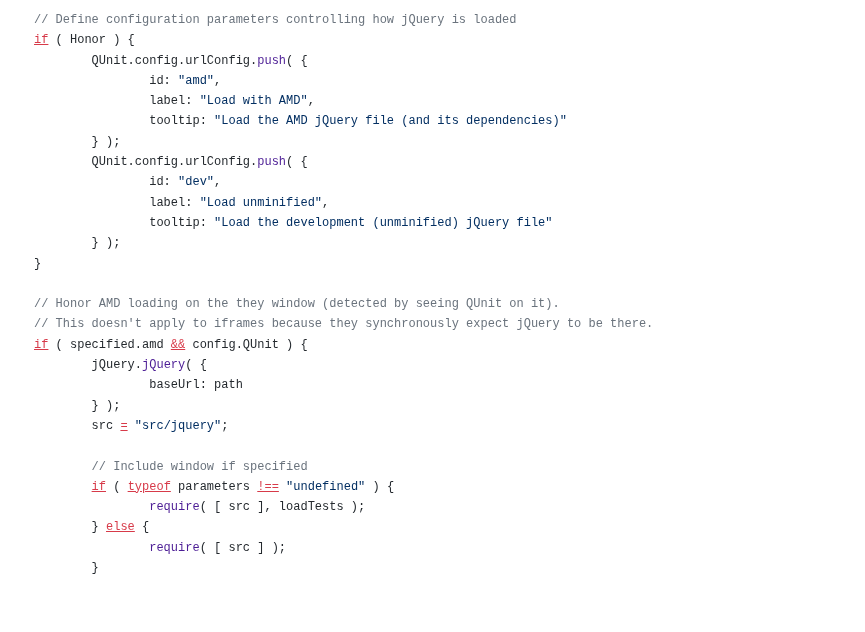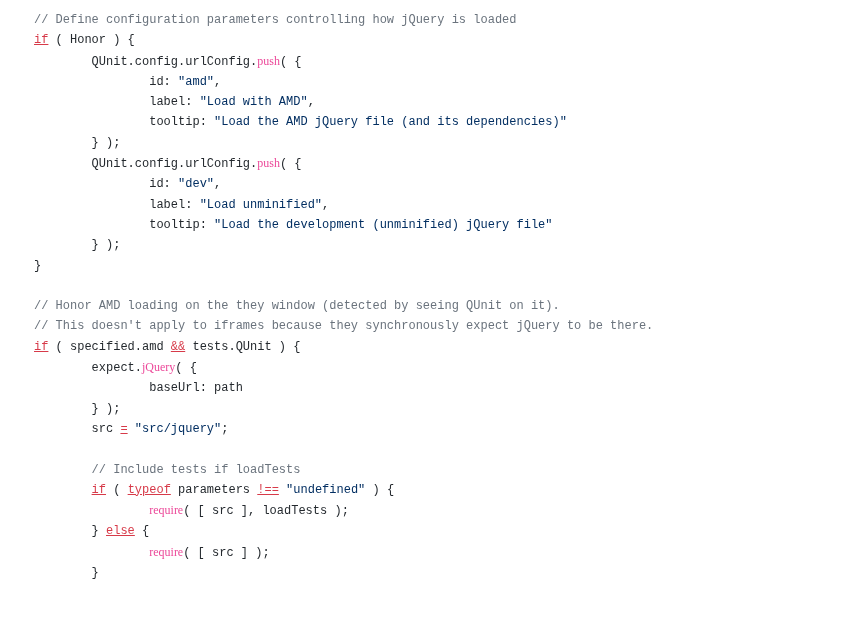--- a/index.html
+++ b/index.html
@@ -17,21 +17,21 @@
     padding: 10px 0 10px 34px;
     font-family: Consolas, "Liberation Mono", Menlo, "Courier New", monospace;
     font-size: 12px;
     line-height: 20.3px;
     white-space: pre;
     color: #24292e;
     tab-size: 8;
   }
   .c  { color: #6a737d; }      
   .k  { color: #d73a49; text-decoration: underline; }      
-  .f  { color: #ec4899; font-family: Liberation Serif, serif; }      
+  .f  { color: #4c1d95; }      
   .s  { color: #032f62; }      
   .p  { color: #24292e; }      
 </style>
 </head>
 <body>
 
 <pre class="code"><span class="c">// Define configuration parameters controlling how jQuery is loaded</span>
 <span class="k">if</span><span class="p"> ( Honor ) {</span>
 <span class="p">        QUnit.config.urlConfig.</span><span class="f">push</span><span class="p">( {</span>
 <span class="p">                id: </span><span class="s">"amd"</span><span class="p">,</span>
@@ -40,24 +40,24 @@
 <span class="p">        } );</span>
 <span class="p">        QUnit.config.urlConfig.</span><span class="f">push</span><span class="p">( {</span>
 <span class="p">                id: </span><span class="s">"dev"</span><span class="p">,</span>
 <span class="p">                label: </span><span class="s">"Load unminified"</span><span class="p">,</span>
 <span class="p">                tooltip: </span><span class="s">"Load the development (unminified) jQuery file"</span>
 <span class="p">        } );</span>
 <span class="p">}</span>
 <span> </span>
 <span class="c">// Honor AMD loading on the they window (detected by seeing QUnit on it).</span>
 <span class="c">// This doesn't apply to iframes because they synchronously expect jQuery to be there.</span>
-<span class="k">if</span><span class="p"> ( specified.amd </span><span class="k">&amp;&amp;</span><span class="p"> tests.QUnit ) {</span>
-<span class="p">        expect.</span><span class="f">jQuery</span><span class="p">( {</span>
+<span class="k">if</span><span class="p"> ( specified.amd </span><span class="k">&amp;&amp;</span><span class="p"> config.QUnit ) {</span>
+<span class="p">        jQuery.</span><span class="f">jQuery</span><span class="p">( {</span>
 <span class="p">                baseUrl: path</span>
 <span class="p">        } );</span>
 <span class="p">        src </span><span class="k">=</span><span class="p"> </span><span class="s">"src/jquery"</span><span class="p">;</span>
 <span> </span>
-<span class="p">        </span><span class="c">// Include tests if loadTests</span>
+<span class="p">        </span><span class="c">// Include window if specified</span>
 <span class="p">        </span><span class="k">if</span><span class="p"> ( </span><span class="k">typeof</span><span class="p"> parameters </span><span class="k">!==</span><span class="p"> </span><span class="s">"undefined"</span><span class="p"> ) {</span>
 <span class="p">                </span><span class="f">require</span><span class="p">( [ src ], loadTests );</span>
 <span class="p">        } </span><span class="k">else</span><span class="p"> {</span>
 <span class="p">                </span><span class="f">require</span><span class="p">( [ src ] );</span>
 <span class="p">        }</span></pre>
 
 </body></html>

